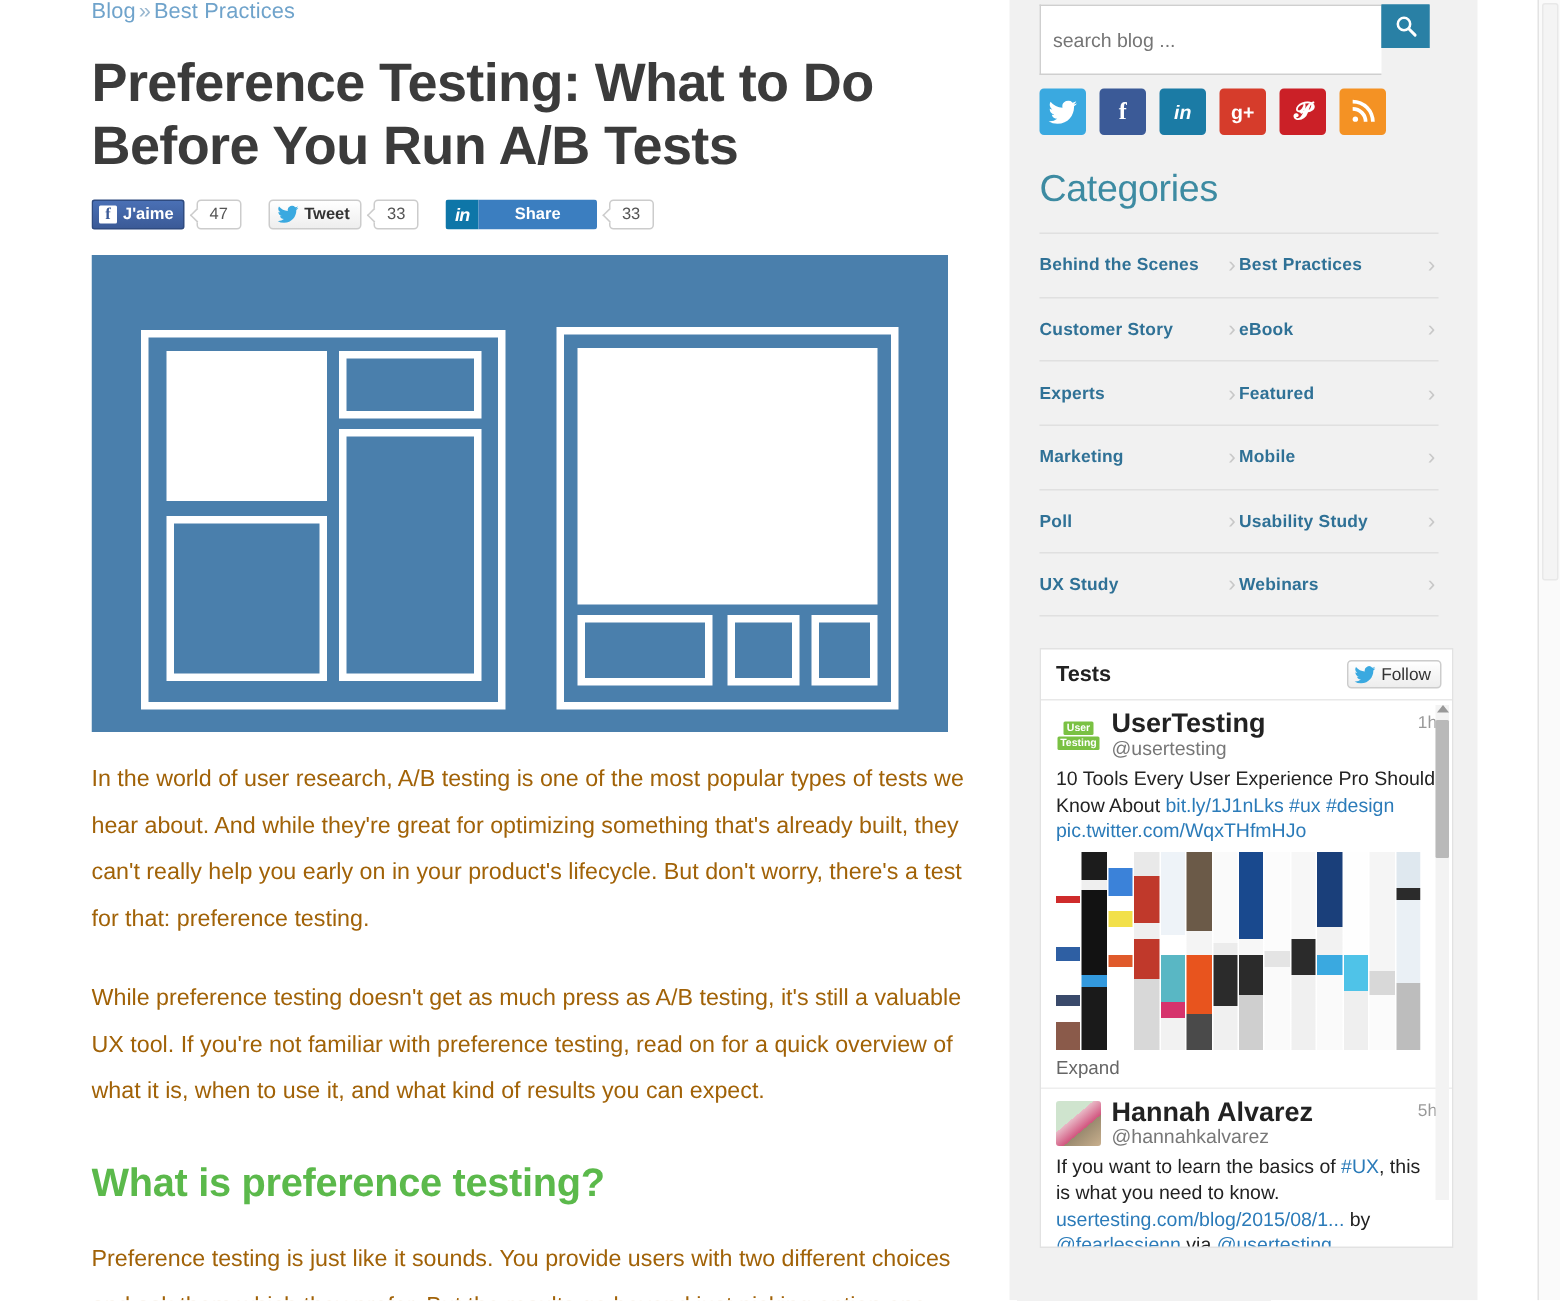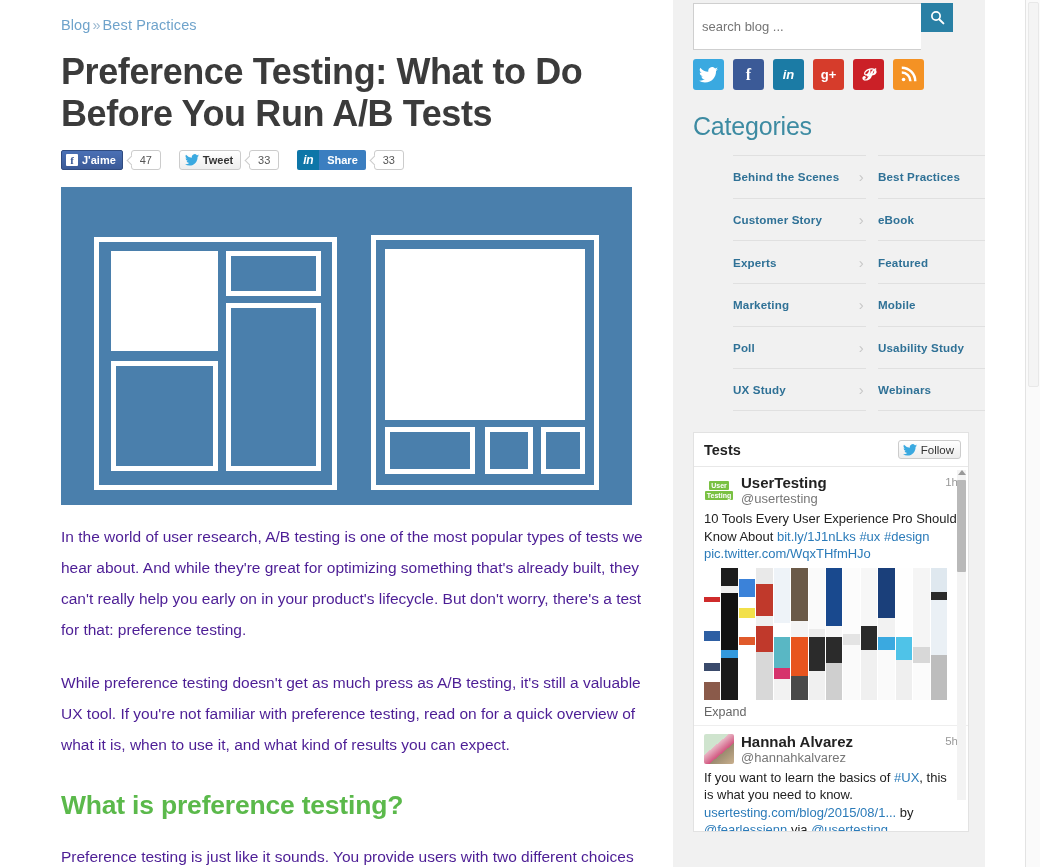--- a/index.html
+++ b/index.html
@@ -19,21 +19,21 @@
 
   
   .main {
     position: absolute;
     left: 61px; top: 0; width: 600px; height: 867px;
     overflow: hidden;
   }
   .breadcrumb {
     font-size: 14.5px;
     color: #7ba7cc;
-    padding-top: 17px;
+    padding-top: 0;
     letter-spacing: .1px;
     white-space: nowrap;
   }
   .breadcrumb a { color: #6fa3cb; text-decoration: none; }
   .breadcrumb .sep { color: #9ab8d0; margin: 0 2px; }
 
   h1.post-title {
     font-size: 36px;
     line-height: 1.17;
     font-weight: bold;
@@ -98,21 +98,21 @@
   .li-logo {
     display:flex; align-items:center; justify-content:center;
     background: #0e76a8; color: #fff;
     width: 22px; height: 20px;
     font-size: 12px; font-weight: bold; font-style: italic;
     letter-spacing: -0.5px;
   }
   .li-label {
     display:flex; align-items:center;
     background: #3b7ec0; color: #fff;
-    height: 20px; padding: 0 8px;
+    height: 20px; padding: 0 24px;
     font-size: 11px; font-weight: bold;
   }
   .count-bubble {
     position: relative;
     margin-left: 8px;
     height: 20px;
     min-width: 30px;
     border: 1px solid #ccc;
     border-radius: 3px;
     background: #fff;
@@ -143,21 +143,21 @@
     position: absolute;
     border: 5px solid #ffffff;
     background: transparent;
   }
   .wf-white { position: absolute; background: #ffffff; }
 
   
   .body-p {
     font-size: 15.5px;
     line-height: 31px;
-    color: #4c1d95;
+    color: #a16207;
     margin: 0;
     max-width: 585px;
   }
   .body-p + .body-p { margin-top: 22px; }
   h2.section-h {
     color: #5bb94b;
     font-size: 26.5px;
     font-weight: bold;
     margin: 30px 0 0 0;
     letter-spacing: -0.2px;
@@ -222,22 +222,21 @@
     font-size: 25px;
     font-weight: normal;
     margin: 22px 0 0 0;
     letter-spacing: -0.2px;
   }
 
   .cat-grid {
     margin-top: 14px;
     display: grid;
     grid-template-columns: 133px 133px;
-    column-gap: 12px;
-    margin-left: 40px;
+    column-gap: 0;
   }
   .cat-item {
     height: 42.7px;
     border-top: 1px solid #e0e0e0;
     display: flex;
     align-items: center;
     justify-content: space-between;
     font-size: 11.6px;
     font-weight: bold;
     color: #2f7196;
@@ -292,21 +291,21 @@
   }
   .avatar-ut span {
     background: #7ac143; color:#fff; font-size: 7px; font-weight: bold;
     padding: 1px 2px; border-radius:1px;
   }
   .avatar-ut span + span { margin-top: 1px; }
   .avatar-ha {
     background: linear-gradient(140deg,#cfe4ce 0%,#cfe4ce 38%, #e8b9c6 38%, #d2557f 62%, #9a8a6f 62%, #c9b08e 100%);
   }
   .tw-names { flex: 1; min-width: 0; }
-  .tw-name { font-size: 15px; font-weight: bold; color: #222; line-height: 15px; }
+  .tw-name { font-size: 18px; font-weight: bold; color: #222; line-height: 15px; }
   .tw-handle { font-size: 13px; color: #777; line-height: 17px; }
   .tw-time { font-size: 11.5px; color: #999; flex: none; padding-top: 1px; }
   .tw-text {
     font-size: 13px; line-height: 17.5px; color: #222;
     margin-top: 3px;
     word-wrap: break-word;
   }
   .tw-text .lnk { color: #2b7bb9; }
   .tw-text .tag { color: #2b7bb9; }
   .collage {

